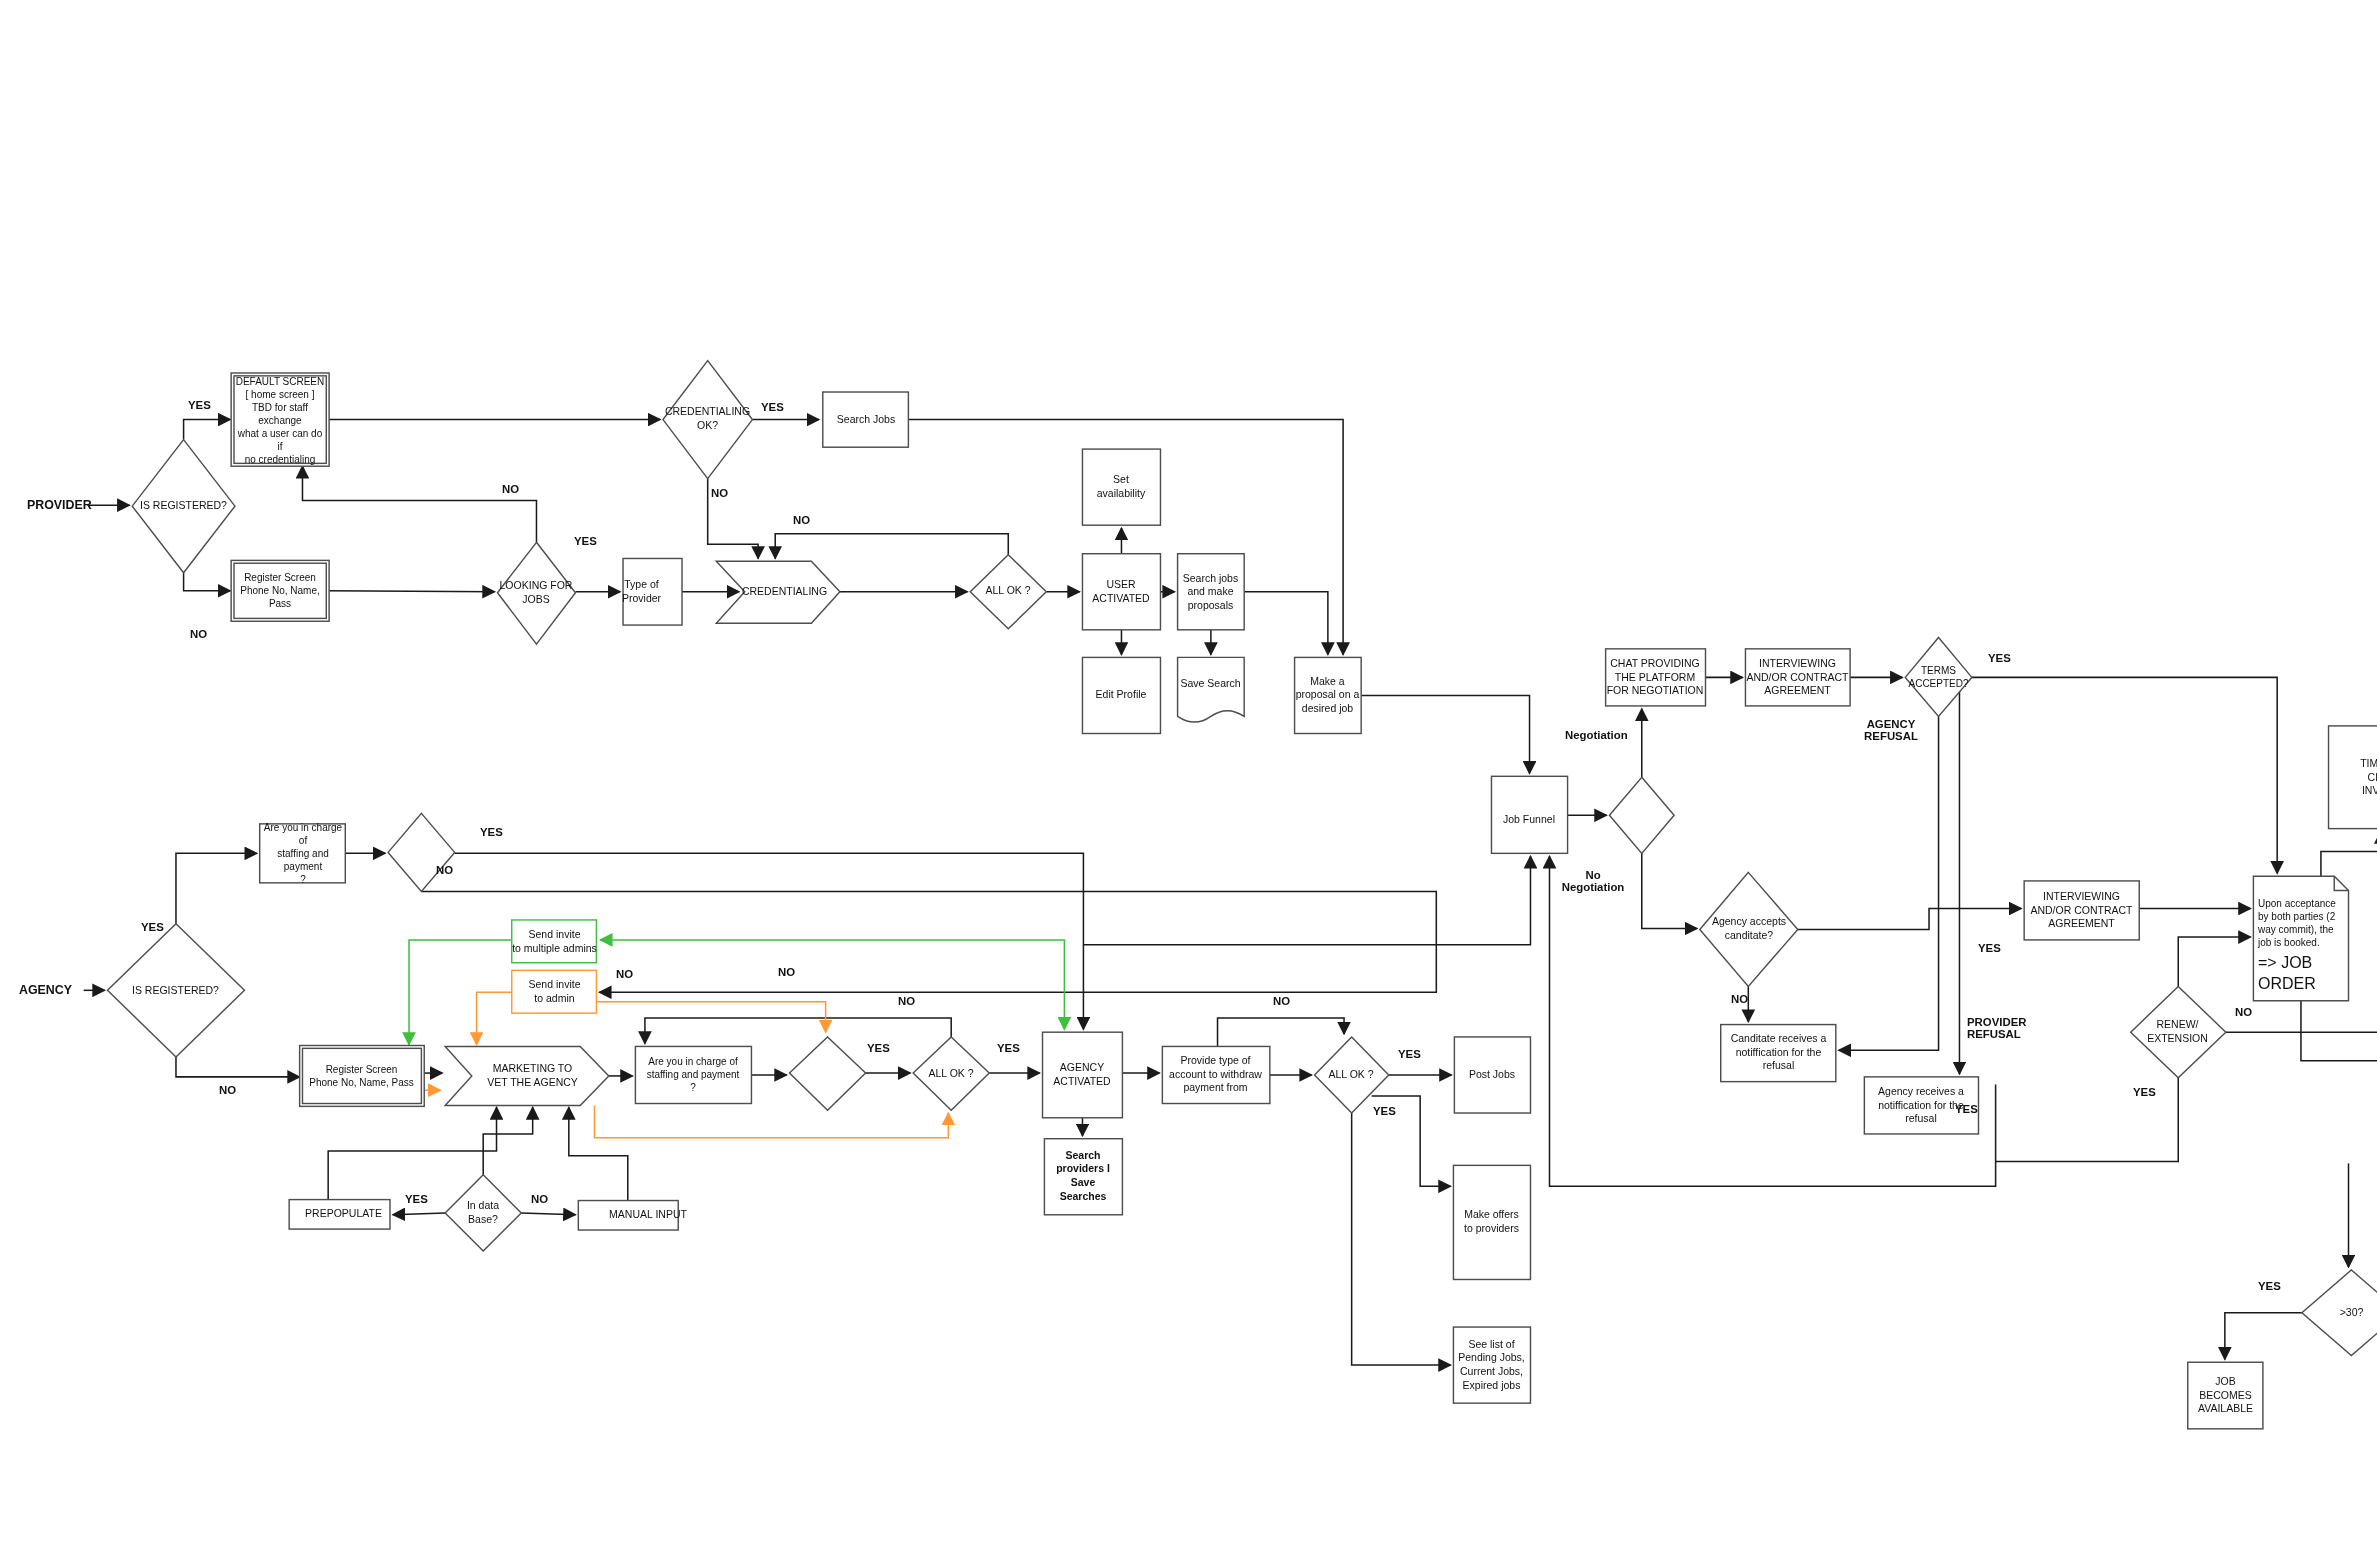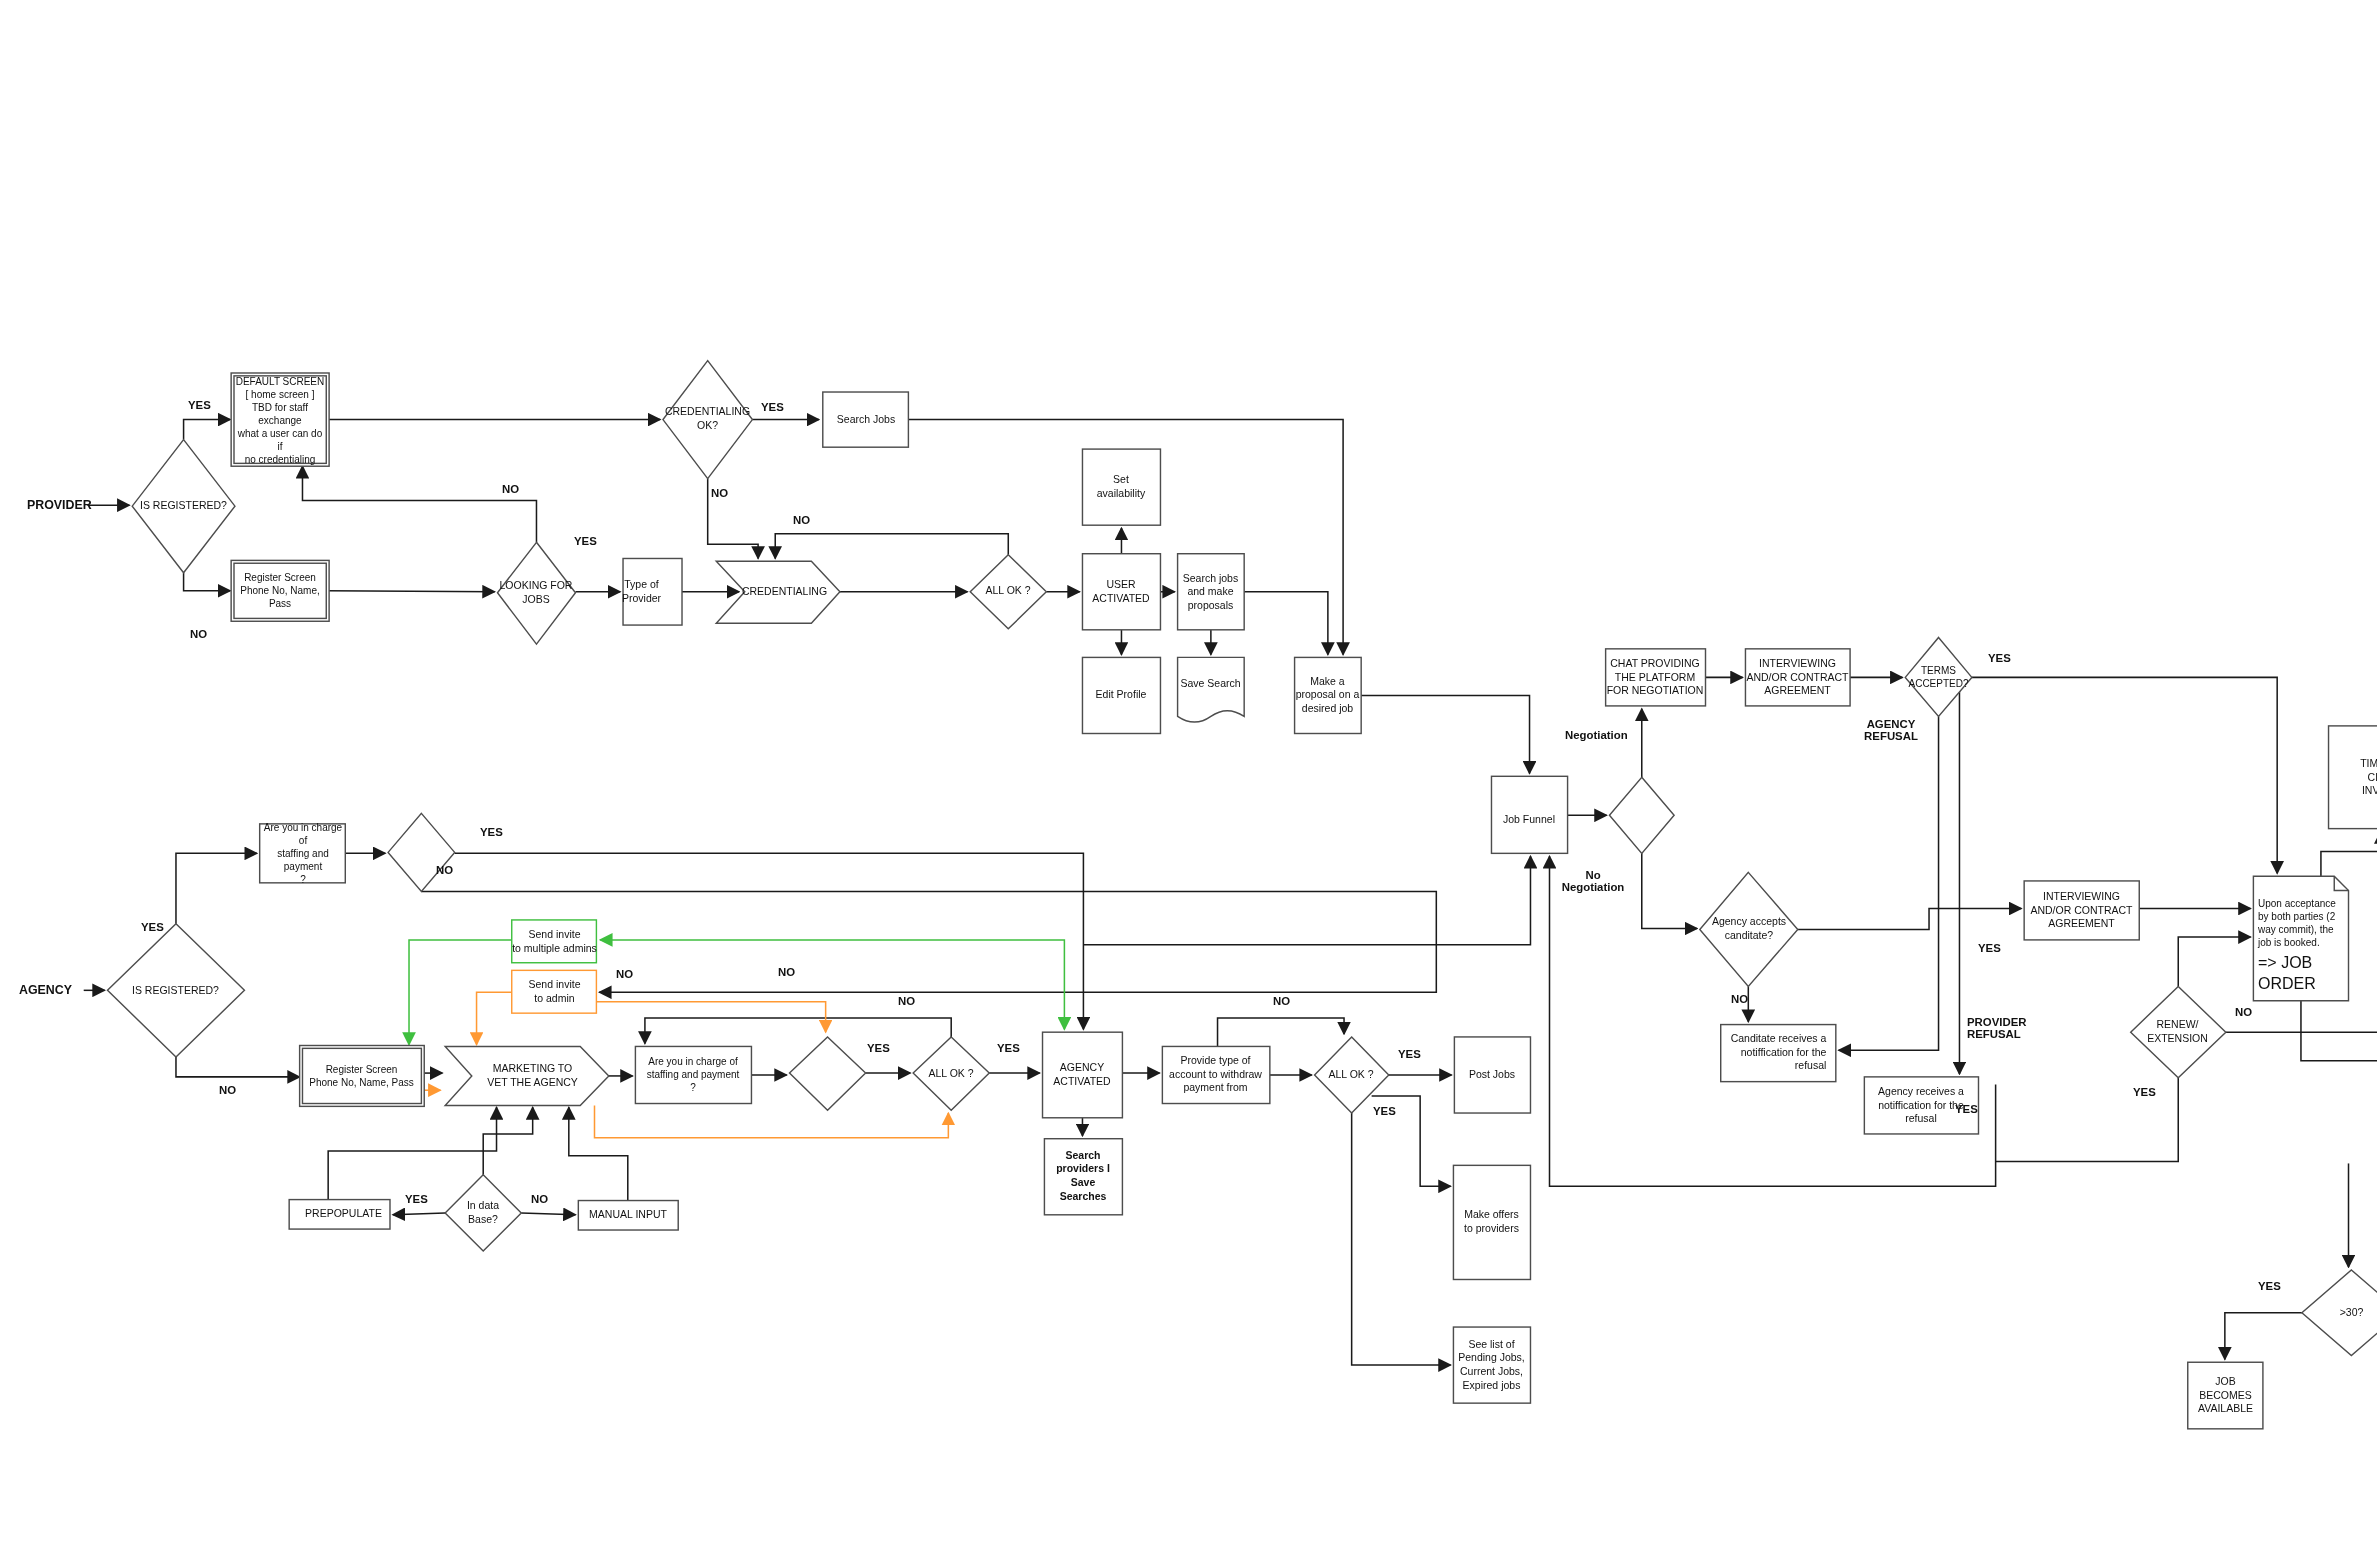--- a/index.html
+++ b/index.html
@@ -206,21 +206,21 @@
   <div class="t" style="left:1605px;top:649px;width:100px;height:57px;">CHAT PROVIDING
 THE PLATFORM
 FOR NEGOTIATION</div>
   <div class="t" style="left:1745px;top:649px;width:105px;height:57px;">INTERVIEWING
 AND/OR CONTRACT
 AGREEMENT</div>
   <div class="t small" style="left:1905px;top:637px;width:67px;height:80px;">TERMS
 ACCEPTED?</div>
   <div class="t" style="left:1700px;top:872px;width:98px;height:114px;">Agency accepts
 canditate?</div>
-  <div class="t" style="left:1721px;top:1024px;width:115px;height:57px;text-align:right;">Canditate receives a
+  <div class="t" style="left:1721px;top:1024px;width:115px;height:57px;">Canditate receives a
 notiffication for the
 refusal</div>
   <div class="t" style="left:1864px;top:1077px;width:114px;height:57px;">Agency receives a
 notiffication for the
 refusal</div>
   <div class="t" style="left:2024px;top:881px;width:115px;height:59px;">INTERVIEWING
 AND/OR CONTRACT
 AGREEMENT</div>
   <div class="t small left" style="left:2258px;top:883px;width:88px;height:80px;">Upon acceptance
 by both parties (2
@@ -264,21 +264,21 @@
   <div class="t" style="left:1454px;top:1037px;width:76px;height:76px;">Post Jobs</div>
   <div class="t" style="left:1453px;top:1165px;width:77px;height:114px;">Make offers
 to providers</div>
   <div class="t" style="left:1453px;top:1327px;width:77px;height:76px;">See list of
 Pending Jobs,
 Current Jobs,
 Expired jobs</div>
   <div class="t" style="left:289px;top:1199px;width:109px;height:29.5px;border-radius:7px;">PREPOPULATE</div>
   <div class="t" style="left:445px;top:1175px;width:76px;height:76px;">In data
 Base?</div>
-  <div class="t" style="left:578px;top:1200px;width:100px;height:29.5px;">MANUAL INPUT</div>
+  <div class="t" style="left:578px;top:1200px;width:100px;height:29.5px;padding-left:20px;">MANUAL INPUT</div>
 
   <div class="lb" style="left:188px;top:399px;">YES</div>
   <div class="lb" style="left:190px;top:628px;">NO</div>
   <div class="lb" style="left:502px;top:483px;">NO</div>
   <div class="lb" style="left:574px;top:535px;">YES</div>
   <div class="lb" style="left:761px;top:401px;">YES</div>
   <div class="lb" style="left:711px;top:487px;">NO</div>
   <div class="lb" style="left:793px;top:514px;">NO</div>
   <div class="lb" style="left:1565px;top:729px;">Negotiation</div>
   <div class="lb c" style="left:1550px;top:869px;width:86px;">No

